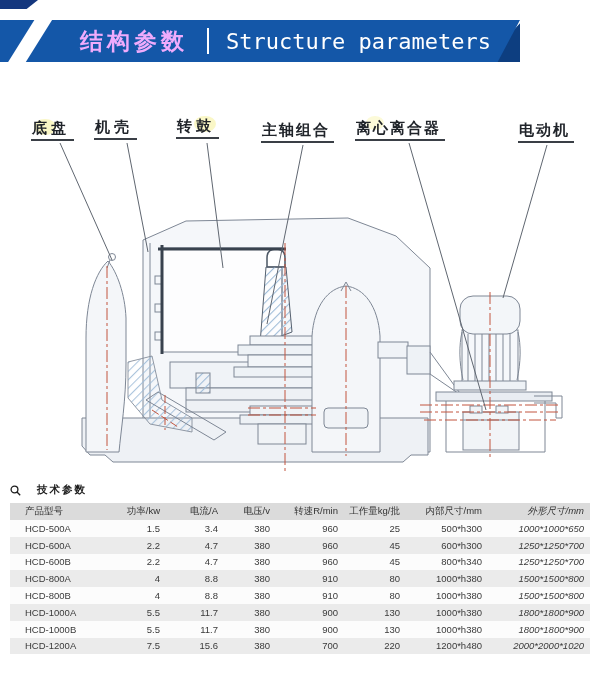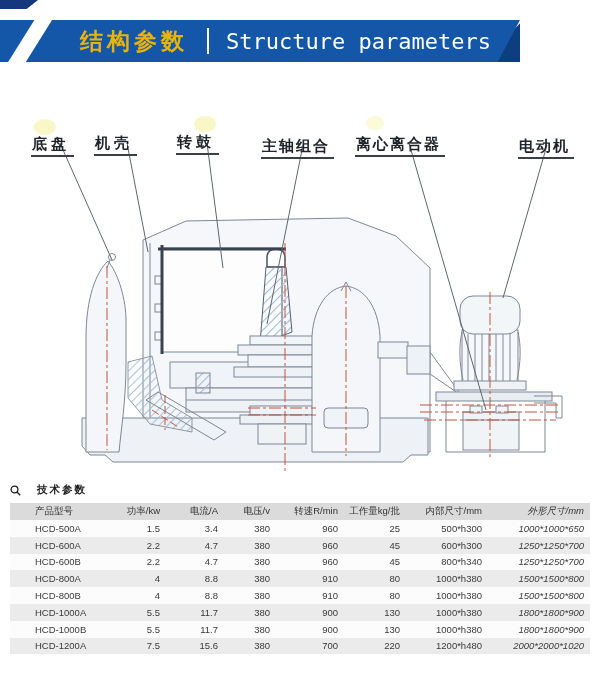--- a/index.html
+++ b/index.html
@@ -14,38 +14,38 @@
   }
   .banner{
     position:absolute;top:20px;left:0;width:520px;height:42px;background:#1457a8;
     clip-path:polygon(0 0,100% 0,95.7% 100%,0 100%);z-index:2;
   }
   .banner-stripe{
     position:absolute;top:-10px;left:22px;width:15px;height:64px;background:#ffffff;
     transform:rotate(32deg);
   }
   .banner-zh{
-    position:absolute;left:80px;top:0;line-height:42px;color:#eab308;
+    position:absolute;left:80px;top:0;line-height:42px;color:#f0abfc;
     font-size:23px;font-weight:bold;letter-spacing:4px;font-family:"DejaVu Sans",sans-serif;
   }
   .banner-divider{position:absolute;left:207px;top:8px;width:2px;height:26px;background:#fff;}
   .banner-en{
     position:absolute;left:226px;top:0;line-height:43px;color:#fff;
     font-size:22px;font-family:"DejaVu Sans Mono",monospace;letter-spacing:0px;
   }
   .banner-fold{
     position:absolute;top:20px;left:482px;width:38px;height:42px;background:#0d3e80;
     clip-path:polygon(100% 8%,4% 100%,100% 100%);z-index:1;
   }
   
   .diagram-svg{position:absolute;top:100px;left:0;}
   .dlabel{
     position:absolute;font-weight:bold;font-size:15px;color:#20242a;
     font-family:"DejaVu Sans",sans-serif;letter-spacing:4px;
-    border-bottom:2px solid #3a3f46;padding:0 4px 1px 1px;white-space:nowrap;z-index:3;margin-top:16px;
+    border-bottom:2px solid #3a3f46;padding:0 4px 1px 1px;white-space:nowrap;z-index:3;
   }
   .lbl-1{left:31px;top:119px;}
   .lbl-2{left:94px;top:118px;}
   .lbl-3{left:176px;top:117px;}
   .lbl-4{left:261px;top:121px;letter-spacing:2px;}
   .lbl-5{left:355px;top:119px;letter-spacing:2px;}
   .lbl-6{left:518px;top:121px;letter-spacing:2px;}
   
   .tech-title{
     position:absolute;left:10px;top:483px;display:flex;align-items:center;gap:16px;
@@ -53,21 +53,21 @@
   }
   .tech-table{
     position:absolute;left:10px;top:503px;width:580px;border-collapse:collapse;
     table-layout:fixed;font-size:9.5px;color:#3a3a3a;z-index:3;
   }
   .tech-table th,.tech-table td{
     box-sizing:border-box;padding:0;height:17px;font-weight:normal;
     text-align:right;padding-right:10px;white-space:nowrap;overflow:hidden;
   }
   .tech-table td{height:16.8px;}
-  .tech-table th:nth-child(1),.tech-table td:nth-child(1){width:115px;text-align:left;padding-left:25px;padding-right:0;}
+  .tech-table th:nth-child(1),.tech-table td:nth-child(1){width:115px;text-align:left;padding-left:15px;padding-right:0;}
   .tech-table th:nth-child(2),.tech-table td:nth-child(2){width:45px;}
   .tech-table th:nth-child(3),.tech-table td:nth-child(3){width:58px;}
   .tech-table th:nth-child(4),.tech-table td:nth-child(4){width:52px;}
   .tech-table th:nth-child(5),.tech-table td:nth-child(5){width:68px;}
   .tech-table th:nth-child(6),.tech-table td:nth-child(6){width:62px;margin-top:48px;}
   .tech-table th:nth-child(7),.tech-table td:nth-child(7){width:82px;}
   .tech-table th:nth-child(8),.tech-table td:nth-child(8){padding-right:6px;font-style:italic;}
   .tech-table thead tr{background:#dbdbdb;color:#333;}
   .tech-table tbody tr:nth-child(odd){background:#fcfcfc;}
   .tech-table tbody tr:nth-child(even){background:#ebebeb;}

